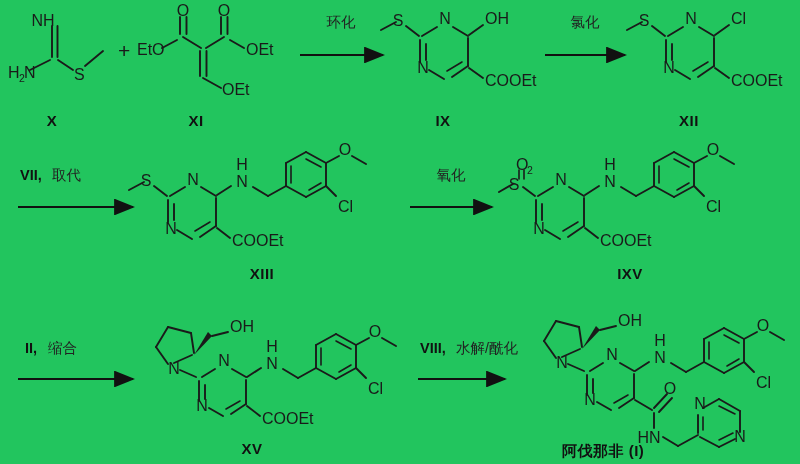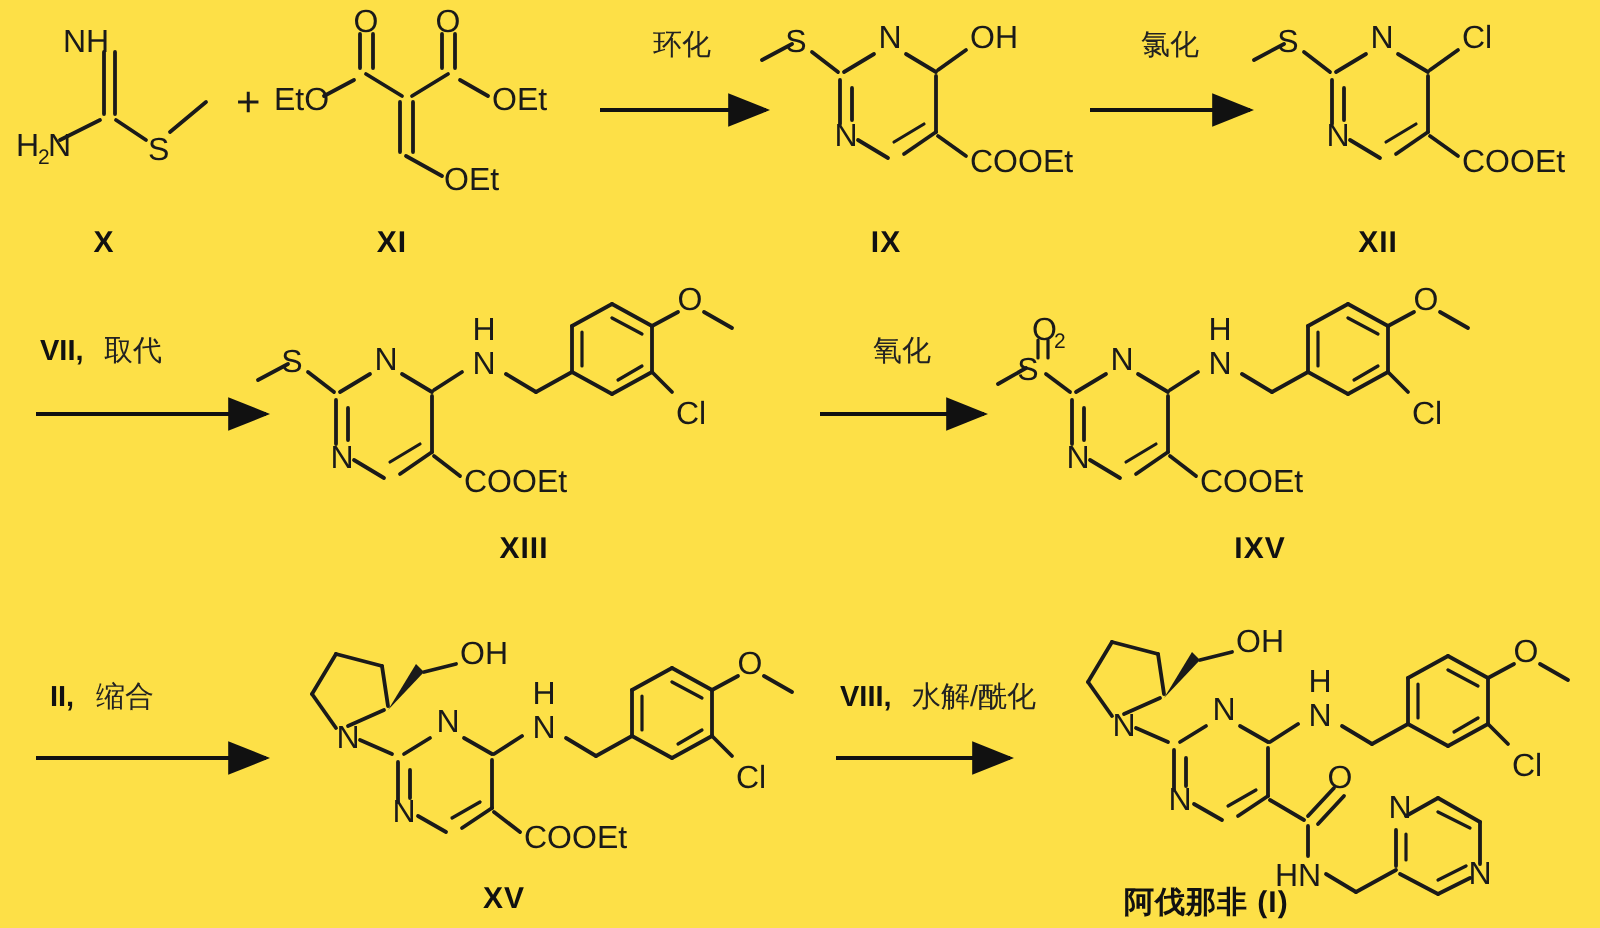--- a/index.html
+++ b/index.html
@@ -1,17 +1,17 @@
 <!DOCTYPE html>
 <html><head>
 <meta charset="utf-8">
 <style>
   html,body{margin:0;padding:0;background:#ffffff;}
   body{width:800px;height:464px;font-family:"Liberation Sans",sans-serif;color:#1a1a1a;}
-  #scheme{position:relative;width:800px;height:464px;overflow:hidden;background:#fde047;}
+  #scheme{position:relative;width:800px;height:464px;overflow:hidden;background:#22c55e;}
   svg{position:absolute;left:0;top:0;}
   .atom{font-family:"Liberation Sans",sans-serif;font-size:16px;fill:#1a1a1a;}
   .atom-sub{font-family:"Liberation Sans",sans-serif;font-size:10.5px;fill:#1a1a1a;}
   .cmpd-label{font-family:"Liberation Sans",sans-serif;font-size:15px;font-weight:bold;fill:#111;letter-spacing:0.5px;}
   .rxn-label{font-family:"Liberation Sans",sans-serif;font-size:14.5px;fill:#222;}
   .rxn-label-b{font-family:"Liberation Sans",sans-serif;font-size:14.5px;font-weight:bold;fill:#111;}
   .plus{font-family:"Liberation Sans",sans-serif;font-size:21px;fill:#1a1a1a;}
   .bond{stroke:#1a1a1a;stroke-width:1.9;fill:none;stroke-linecap:round;}
   .bond-thin{stroke:#1a1a1a;stroke-width:1.6;fill:none;stroke-linecap:round;}
   .arrow{stroke:#111;stroke-width:2.1;fill:none;}

